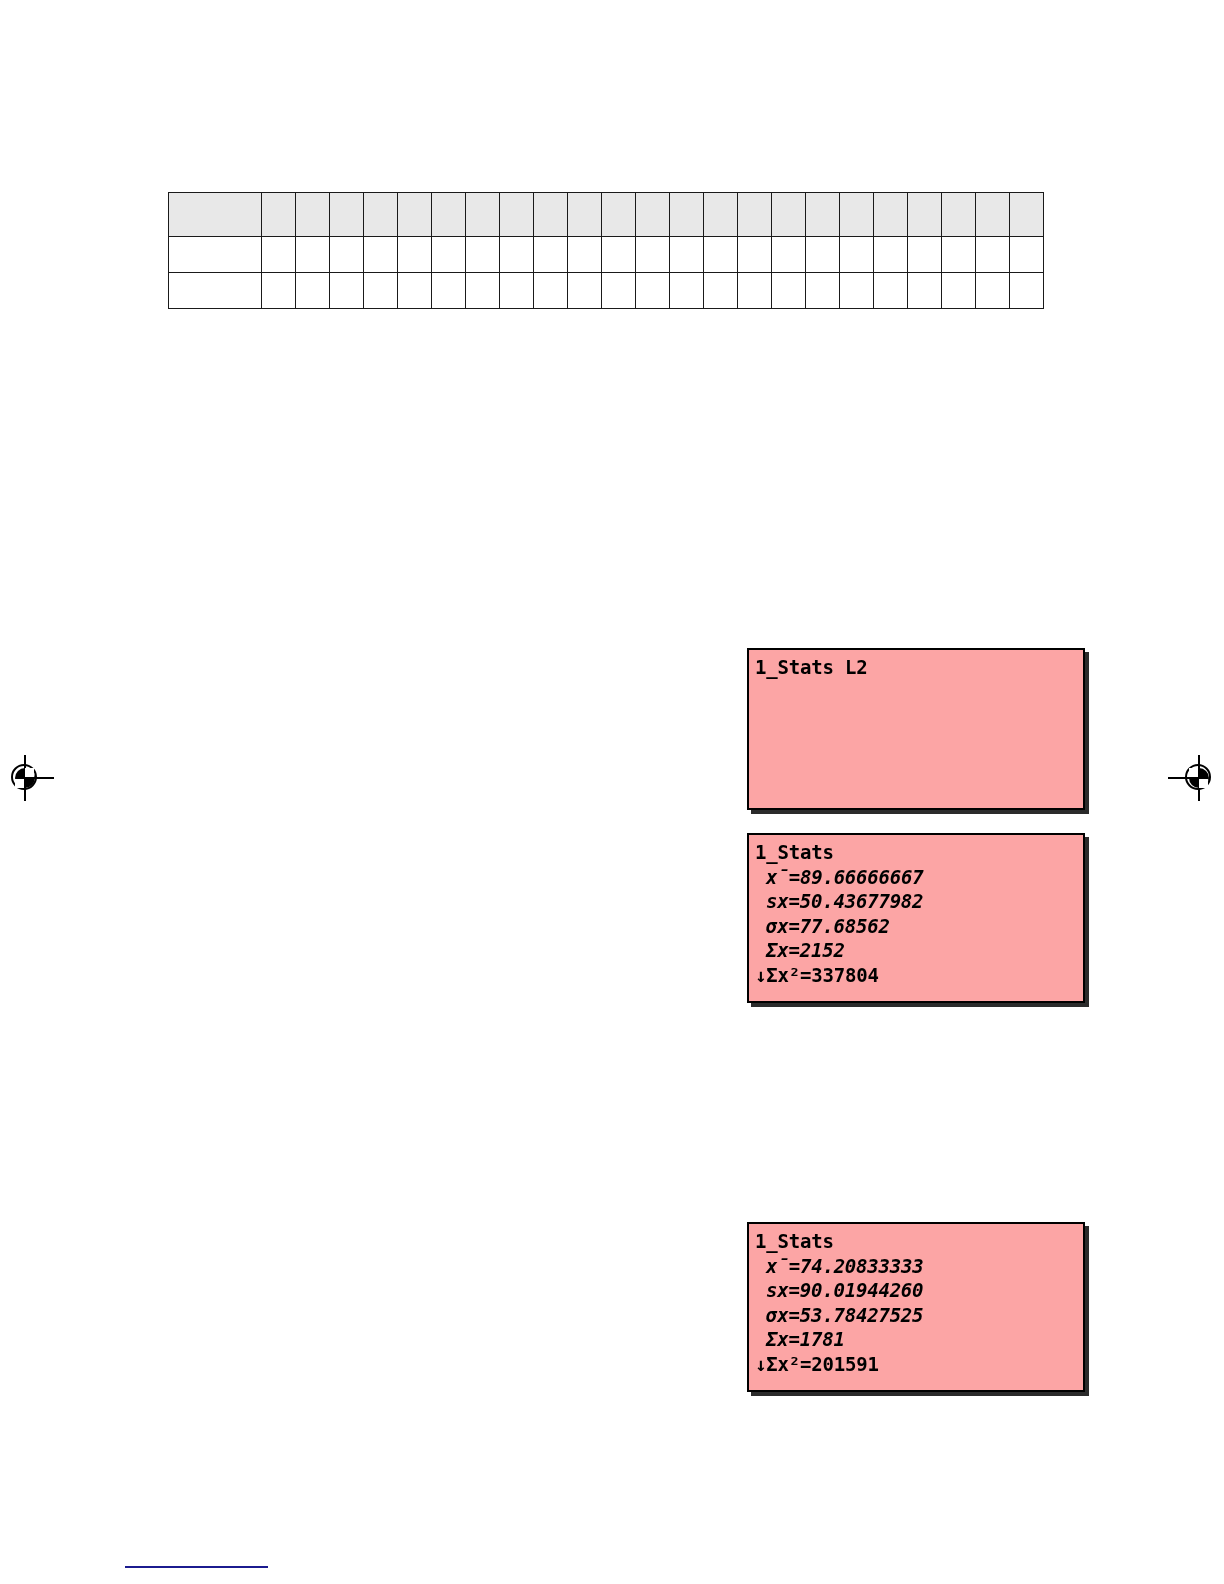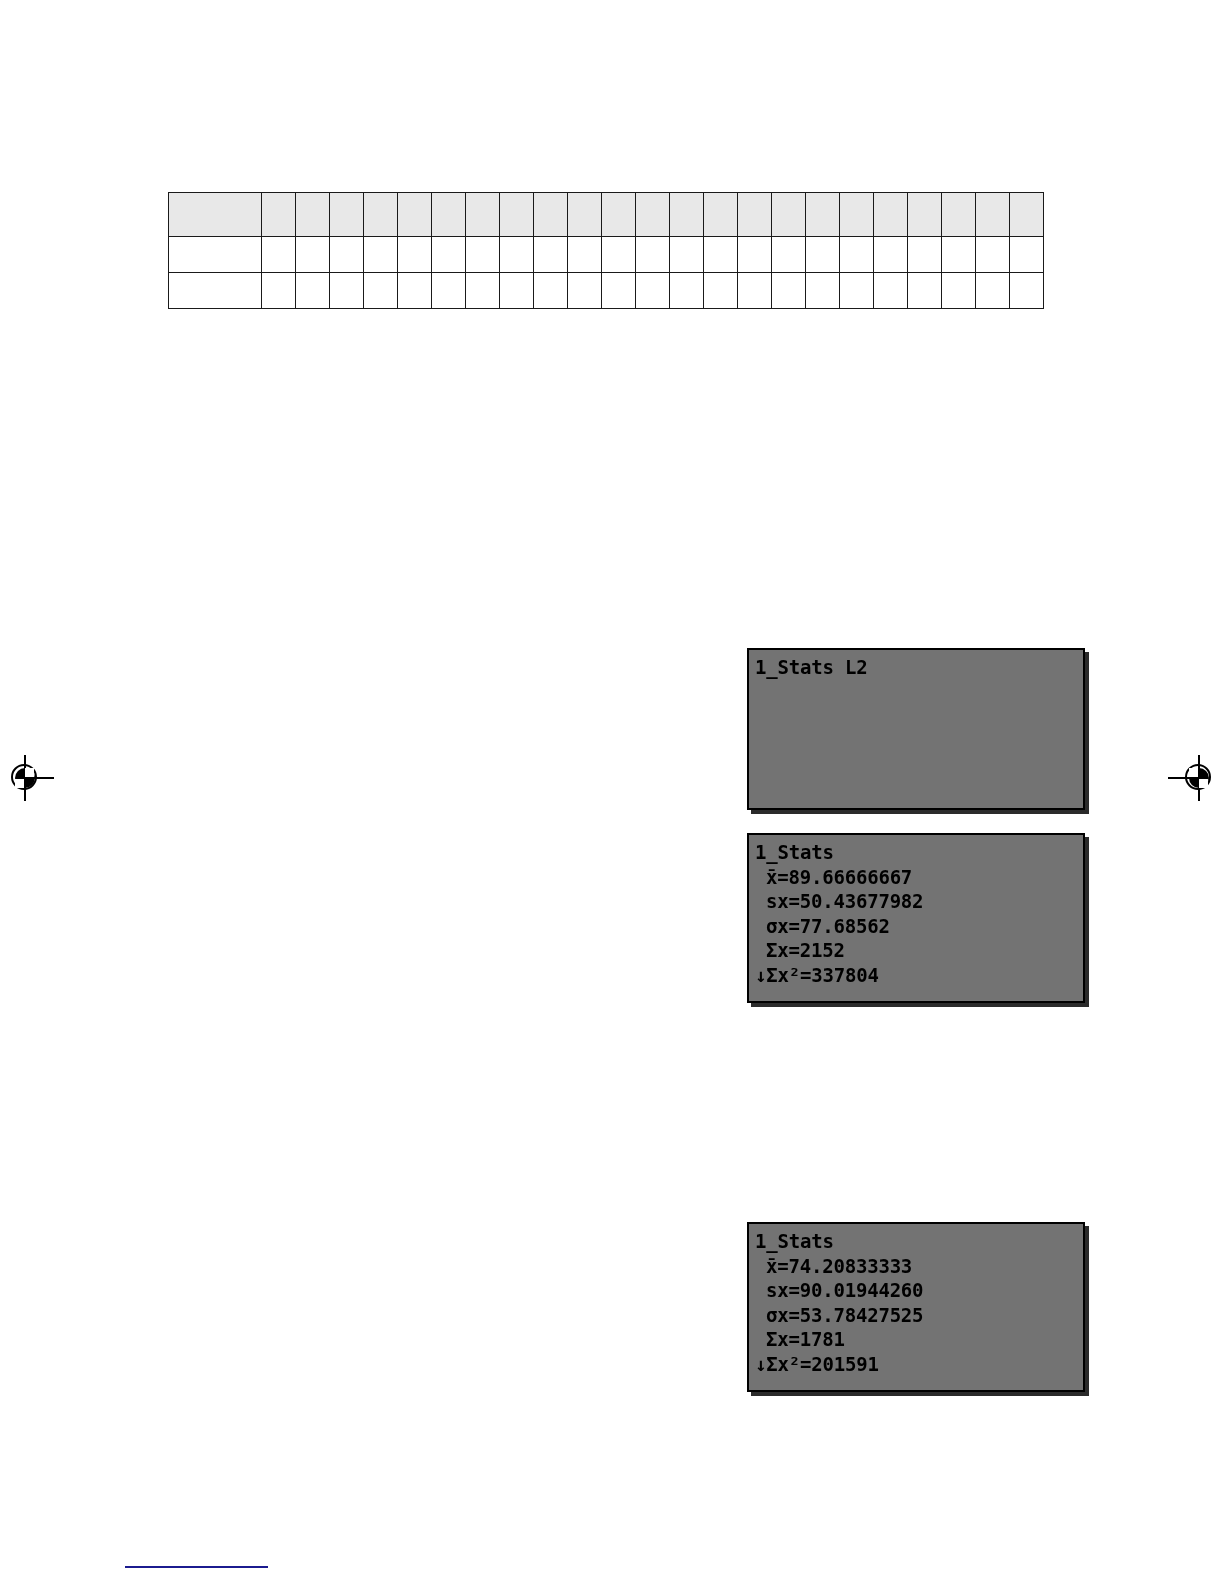--- a/index.html
+++ b/index.html
@@ -96,39 +96,39 @@
   }
   table.data-table tr.body-row td {
     height: 35px;
   }
   table.data-table td.label-col { width: 92px; }
   table.data-table td.val-col   { width: 33px; }
 
   
   .calc-screen {
     position: absolute;
-    background: #737373;
+    background: #fca5a5;
     border: 2.5px solid #000000;
     box-sizing: border-box;
     box-shadow: 4px 4px 0 0 #2b2b2b;
     font-family: "DejaVu Sans Mono", "Liberation Mono", monospace;
     overflow: hidden;
   }
   .calc-screen .calc-lines {
     padding: 5px 0 0 6px;
   }
   .calc-screen .calc-line {
     font-size: 19px;
     line-height: 24.5px;
     letter-spacing: -0.2px;
     color: #000000;
     white-space: pre;
     font-weight: 700;
   }
-  .calc-screen .calc-line.indent { padding-left: 11px; }
+  .calc-screen .calc-line.indent { padding-left: 11px; font-style: italic; }
 
   #calc-screen-1 { left: 747px; top: 648px;  width: 338px; height: 162px; }
   #calc-screen-2 { left: 747px; top: 833px;  width: 338px; height: 170px; }
   #calc-screen-3 { left: 747px; top: 1222px; width: 338px; height: 170px; }
 
   
   .footnote-rule {
     position: absolute;
     left: 125px;
     top: 1566px;

